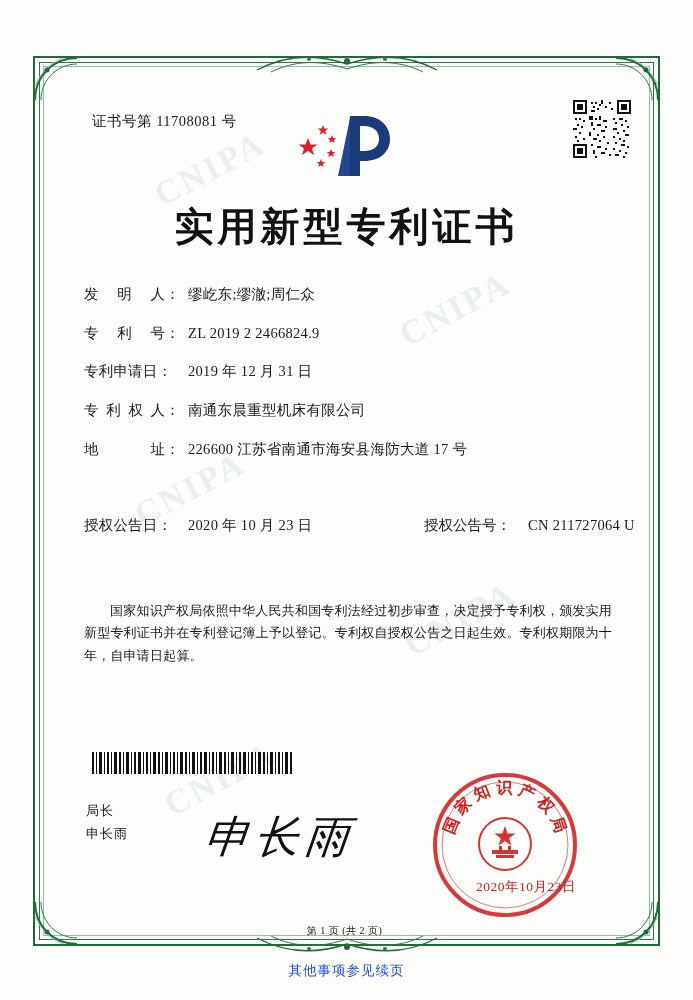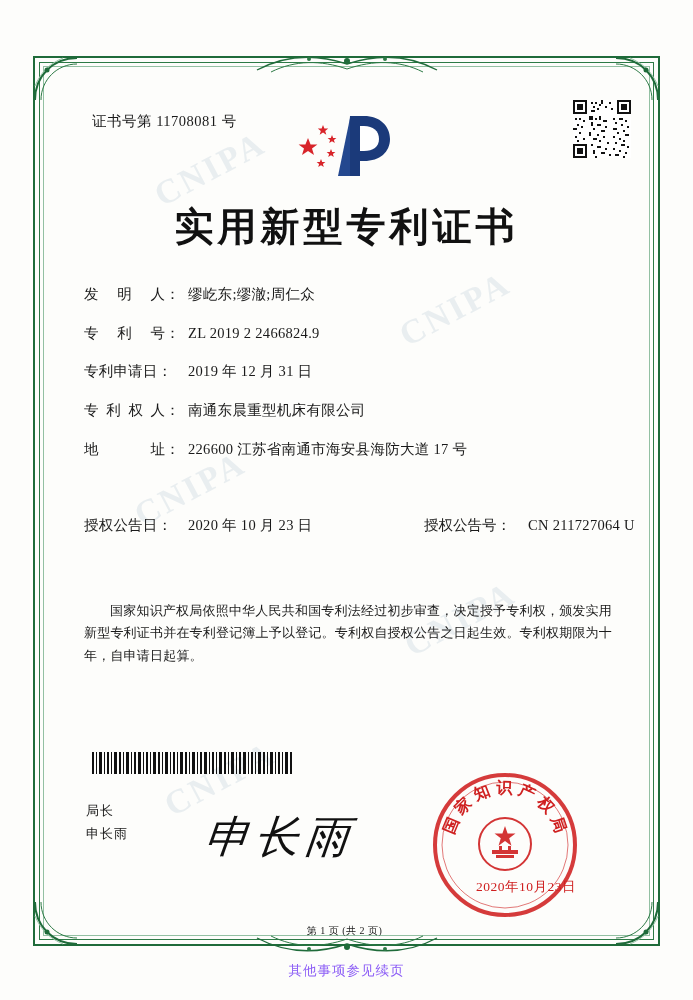--- a/index.html
+++ b/index.html
@@ -240,21 +240,21 @@
     text-align: center;
     font-size: 10px;
     letter-spacing: 0.5px;
   }
   .outside-note {
     position: absolute;
     left: 0; right: 0;
     top: 962px;
     text-align: center;
     font-size: 13.5px;
-    color: #8b5cf6;
+    color: #1d4ed8;
     letter-spacing: 1px;
   }
 </style>
 </head>
 <body>
 
 <div class="page">
 
   <div class="watermark wm1">CNIPA</div>
   <div class="watermark wm2">CNIPA</div>

